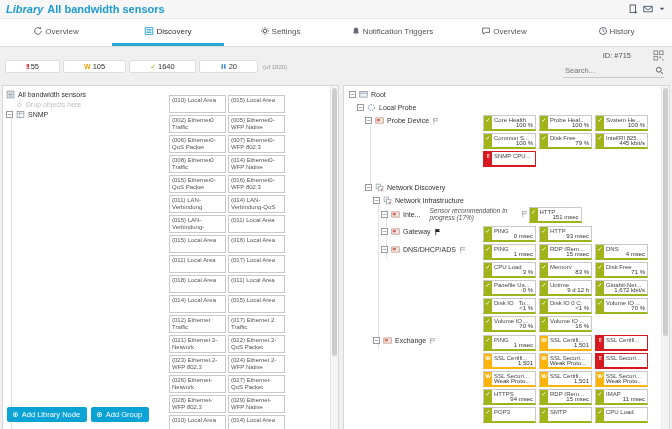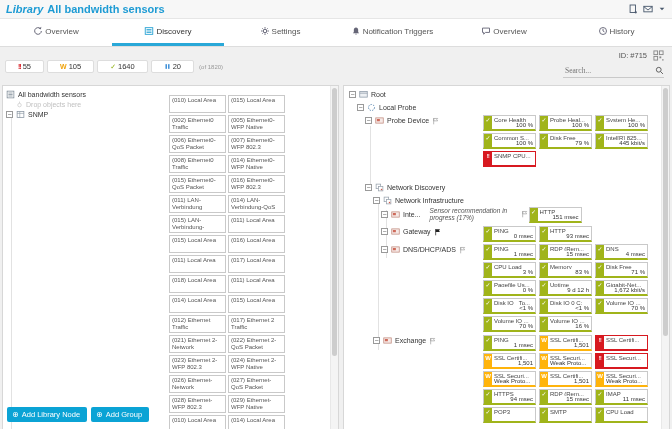--- a/index.html
+++ b/index.html
@@ -20,32 +20,32 @@
   
   .tabbar{height:27px;background:#fff;border-bottom:1px solid #ddd;display:flex}
   .tab{flex:1;display:flex;align-items:center;justify-content:center;gap:2px;
        font-size:8px;color:#555;border-bottom:3px solid transparent;cursor:default}
   .tab.active{border-bottom-color:#29a8d8;color:#333}
 
   
   .toolbar{height:38px;position:relative}
   .counts{position:absolute;left:5px;top:13px;display:flex;gap:3px;align-items:center}
   .count-badge{display:flex;align-items:center;gap:2px;background:#fff;border:1px solid #ddd;
-               border-radius:2px;padding:1px 12px;font-size:7.5px;color:#333}
+               border-radius:2px;padding:1px 20px;font-size:7.5px;color:#333}
   .cglyph{font-weight:700;font-size:7px}
   .cglyph.down{color:#d71920;letter-spacing:-1px}
   .cglyph.warning{color:#f0a30a}
   .cglyph.up{color:#8faf12}
   .total-label{font-size:6px;color:#999;margin-left:2px}
-  .id-row{position:absolute;right:8px;top:3px;display:flex;align-items:center;gap:6px;
+  .id-row{position:absolute;right:8px;top:3px;display:flex;align-items:center;gap:22px;
           font-size:7.5px;color:#555}
   .search-row{position:absolute;right:8px;top:18px;display:flex;align-items:center;
               border-bottom:1px solid #c9c9c9;padding-bottom:1px}
   .search-row input{border:0;outline:0;background:transparent;width:88px;font-size:7.5px;
-                    font-family:Liberation Serif, serif;color:#555}
+                    font-family:Liberation Sans, sans-serif;color:#555}
 
   
   .content{height:346px;display:flex;gap:4px;padding:0 2px;box-sizing:border-box}
   .panel{background:#fff;border:1px solid #d7d7d7;position:relative;overflow:hidden}
   .panel-left{width:335px;flex:none}
   .panel-right{flex:1}
   .vscroll{position:absolute;top:0;right:0;bottom:0;width:7px;background:#f4f4f4;
            border-left:1px solid #e8e8e8}
   .vscroll .thumb{position:absolute;left:1px;right:1px;background:#cdcdcd;border-radius:3px}
 

